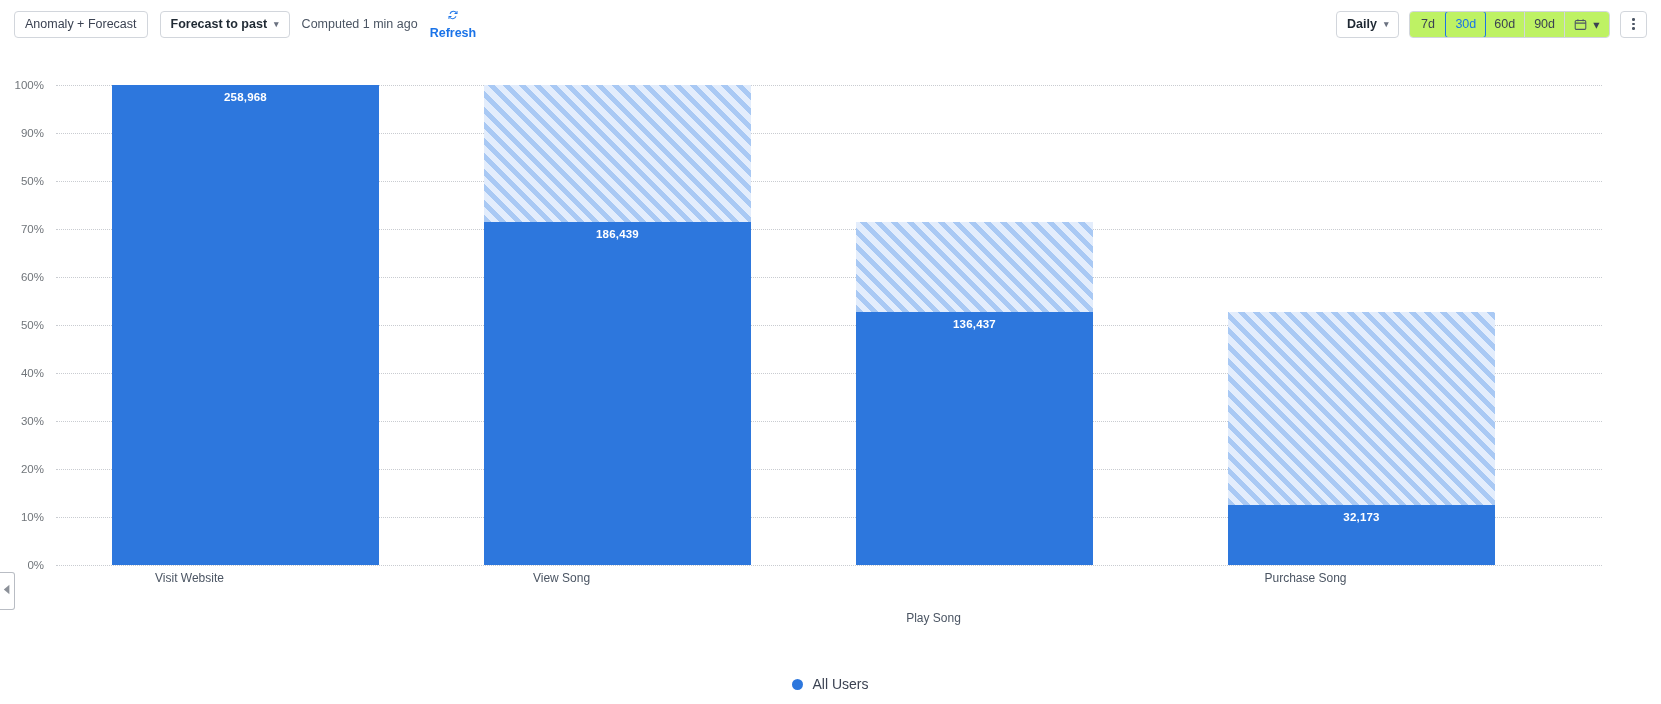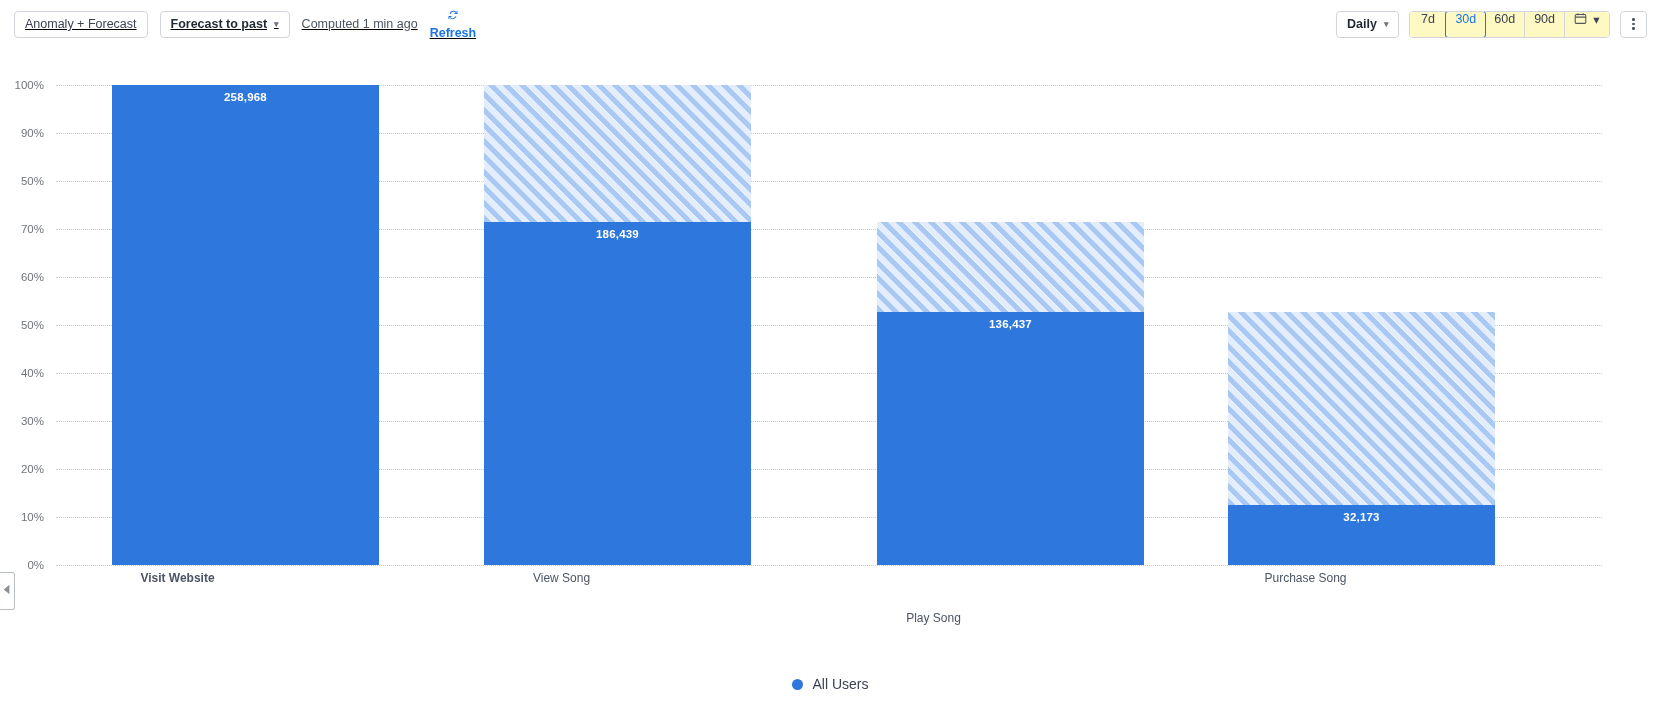--- a/index.html
+++ b/index.html
@@ -13,21 +13,21 @@
 
   
   .toolbar {
     position: absolute;
     top: 0; left: 0;
     width: 1661px; height: 48px;
     display: flex;
     align-items: center;
     padding: 0 14px;
   }
-  .toolbar-left { display: flex; align-items: center; gap: 12px; text-decoration: underline; }
+  .toolbar-left { display: flex; align-items: center; gap: 12px; }
   .toolbar-right { display: flex; align-items: center; gap: 10px; margin-left: auto; }
 
   .btn {
     height: 27px;
     border: 1px solid #d2d6dc;
     border-radius: 4px;
     background: #fff;
     font-size: 12.5px;
     color: #3b4252;
     display: inline-flex;
@@ -65,29 +65,29 @@
   .segmented {
     display: inline-flex;
     height: 27px;
     border: 1px solid #d2d6dc;
     border-radius: 4px;
     overflow: hidden;
     background: #fff;
   }
   .seg {
     display: inline-flex;
-    align-items: flex-start;
+    align-items: center;
     justify-content: center;
     min-width: 36px;
     padding: 0 9px;
     font-size: 12.5px;
     color: #3b4252;
     border-right: 1px solid #d2d6dc;
     cursor: pointer;
-    background: #fef9c3;
+    background: #bef264;
   }
   .seg:last-child { border-right: none; }
   .seg.active {
     color: #1a73e8;
     border: 1px solid #1a73e8;
     margin: -1px;
     border-radius: 3px;
     z-index: 2;
     position: relative;
   }
@@ -320,35 +320,35 @@
       <div class="bar-solid" style="height:480px;"></div>
       <div class="bar-value" style="top:6px;">258,968</div>
     </div>
 
     <div class="bar-group" style="left:428px; width:267px; height:480px;">
       <div class="bar-forecast" style="top:0px; height:137px;"></div>
       <div class="bar-solid" style="height:343px;"></div>
       <div class="bar-value" style="top:143px;">186,439</div>
     </div>
 
-    <div class="bar-group" style="left:821px; width:267px; height:480px;">
+    <div class="bar-group" style="left:800px; width:237px; height:480px;">
       <div class="bar-forecast" style="top:137px; height:90px;"></div>
       <div class="bar-solid" style="height:253px;"></div>
       <div class="bar-value" style="top:233px;">136,437</div>
     </div>
 
     <div class="bar-group" style="left:1172px; width:267px; height:480px;">
       <div class="bar-forecast" style="top:227px; height:193px;"></div>
       <div class="bar-solid" style="height:60px;"></div>
       <div class="bar-value" style="top:426px;">32,173</div>
     </div>
   </div>
 
   <div>
-    <div class="xlabel" style="left:44px;   top:523px; width:267px;font-weight:bold;">Visit Website</div>
+    <div class="xlabel" style="left:56px;   top:523px; width:267px;">Visit Website</div>
     <div class="xlabel" style="left:428px;  top:523px; width:267px;">View Song</div>
     <div class="xlabel" style="left:800px;  top:523px; width:267px;margin-top:40px;">Play Song</div>
     <div class="xlabel" style="left:1172px; top:523px; width:267px;">Purchase Song</div>
   </div>
 
   <div class="legend">
     <div style="display:flex;align-items:center;gap:9px;">
       <span class="legend-dot"></span>
       <span class="legend-label">All Users</span>
     </div>

